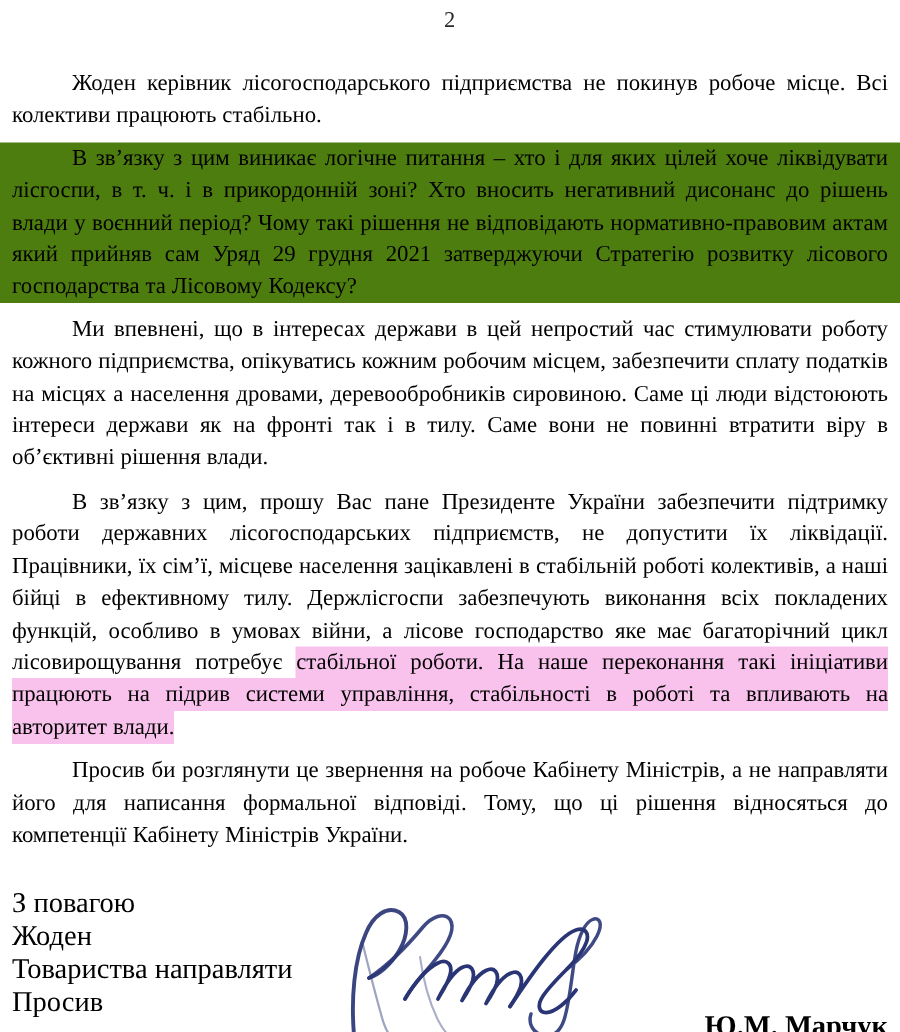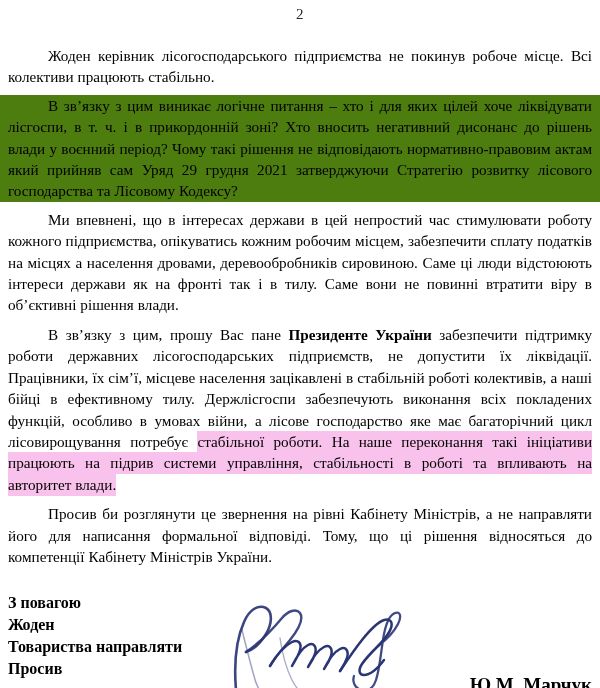--- a/index.html
+++ b/index.html
@@ -53,35 +53,35 @@
   .gap-md { height: 8px; }
 
   
   .hl-inline {
     background: #f9c2ec;
     box-decoration-break: clone;
     -webkit-box-decoration-break: clone;
     padding-top: 2px;
     padding-bottom: 3px;
   }
-  b, .bold { font-weight: bold; }
+  b, .bold { font-weight: normal; }
 
   .signature-area {
     position: absolute;
     left: 0;
     top: 592px;
     width: 600px;
     height: 96px;
   }
   .sig-lines {
     position: absolute;
     left: 8px;
     top: 0;
-    font-size: 16px;
-    font-weight: bold;
+    font-size: 19px;
+    font-weight: normal;
     line-height: 22px;
     white-space: nowrap;
   }
   .sig-name {
     position: absolute;
     right: 8px;
     top: 66px;
     font-size: 19px;
     font-weight: bold;
     white-space: nowrap;
@@ -116,21 +116,21 @@
     <div class="gap-sm"></div>
 
     <p class="para">Ми впевнені, що в інтересах держави в цей непростий час стимулювати роботу кожного підприємства, опікуватись кожним робочим місцем, забезпечити сплату податків на місцях а населення дровами, деревообробників сировиною. Саме ці люди відстоюють інтереси держави як на фронті так і в тилу. Саме вони не повинні втратити віру в об’єктивні рішення влади.</p>
 
     <div class="gap-md"></div>
 
     <p class="para"><span>В зв’язку з цим, прошу Вас пане </span><b>Президенте України</b><span> забезпечити підтримку роботи державних лісогосподарських підприємств, не допустити їх ліквідації. Працівники, їх сім’ї, місцеве населення зацікавлені в стабільній роботі колективів, а наші бійці в ефективному тилу. Держлісгоспи забезпечують виконання всіх покладених функцій, особливо в умовах війни, а лісове господарство яке має багаторічний цикл лісовирощування потребує </span><span class="hl-inline">стабільної роботи. На наше переконання такі ініціативи працюють на підрив системи управління, стабільності в роботі та впливають на авторитет влади.</span></p>
 
     <div class="gap-md"></div>
 
-    <p class="para">Просив би розглянути це звернення на рівні Кабінету Міністрів, а не направляти його для написання формальної відповіді. Тому, що ці рішення відносяться до компетенції Кабінету Міністрів України.</p>
+    <p class="para">Просив би розглянути це звернення на робоче Кабінету Міністрів, а не направляти його для написання формальної відповіді. Тому, що ці рішення відносяться до компетенції Кабінету Міністрів України.</p>
 
   </div>
 
   <div class="signature-area">
 
     <div class="sig-lines">
       <div>З повагою</div>
       <div>Жоден</div>
       <div>Товариства направляти</div>
       <div>Просив</div>

